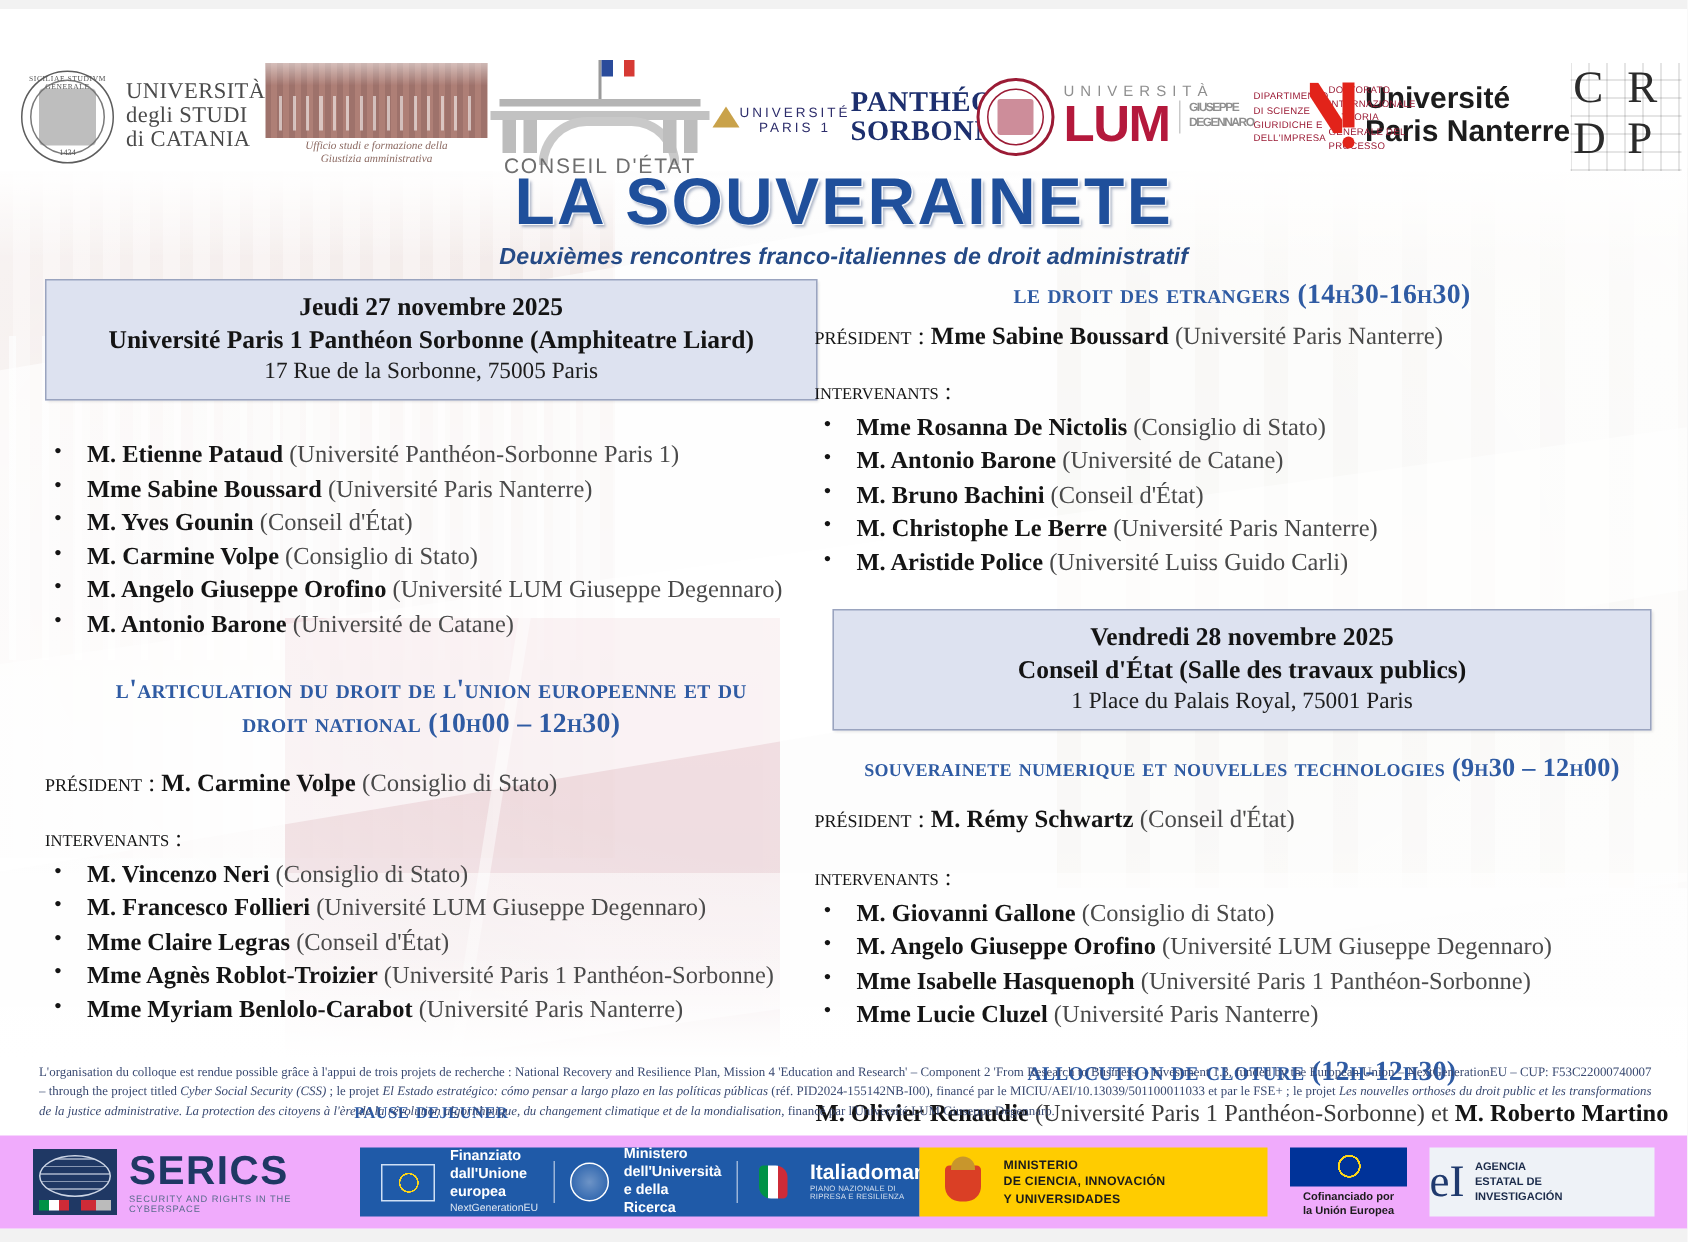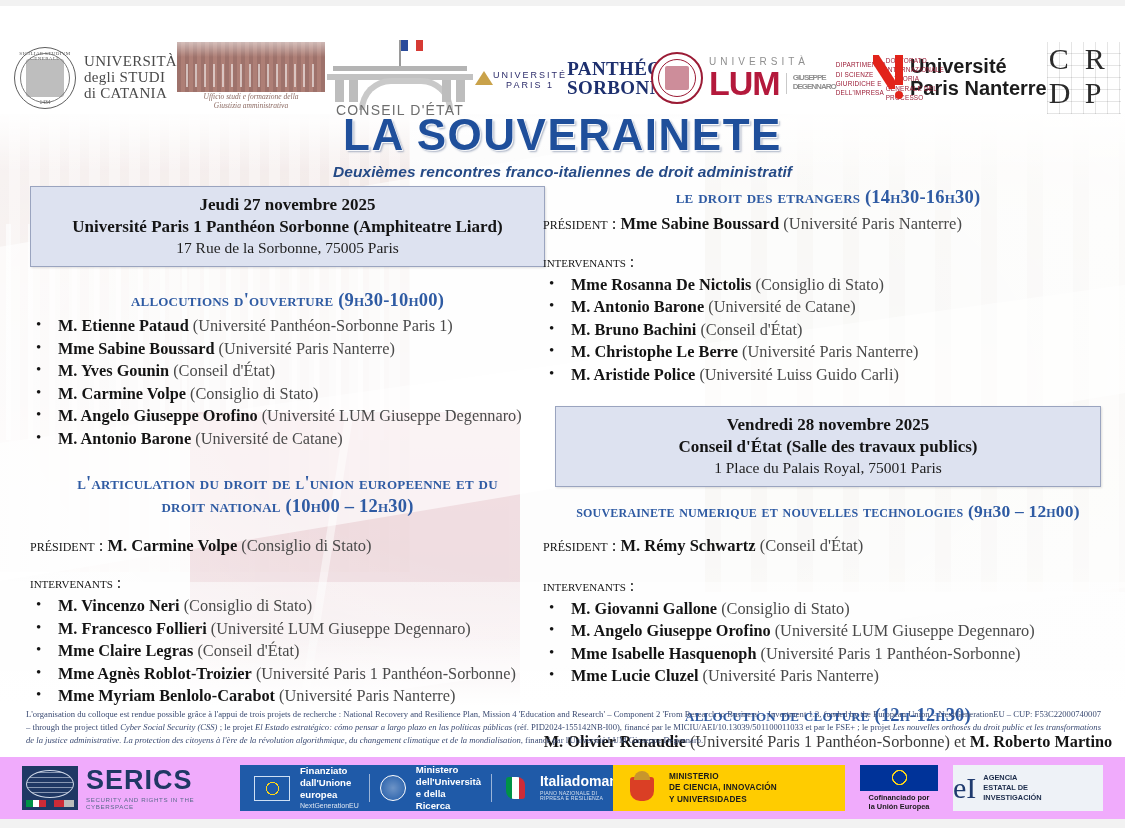--- a/index.html
+++ b/index.html
@@ -78,21 +78,21 @@
   .sorb-rule{height:2px;background:#c9a24a;margin-top:4px;}
 
   
   .lum{width:222px;position:relative;flex:0 0 auto;}
   .lum-row{display:flex;align-items:center;}
   .lum-seal{width:48px;height:48px;border-radius:50%;border:2px solid #9b1b35;position:relative;flex:0 0 auto;background:#fff;}
   .lum-seal:before{content:"";position:absolute;inset:5px;border:1px solid #9b1b35;border-radius:50%;}
   .lum-seal:after{content:"";position:absolute;inset:12px;background:#9b1b35;opacity:.5;border-radius:2px;}
   .lum-tx{margin-left:6px;}
   .lum-uni{font-family:"Liberation Sans",sans-serif;font-size:10px;letter-spacing:4px;color:#8f8f8f;}
-  .lum-big{font-family:"Liberation Sans",sans-serif;font-weight:700;font-size:34px;line-height:.95;color:#b4193c;letter-spacing:-1px;display:flex;align-items:center;}
+  .lum-big{font-family:"Liberation Sans",sans-serif;font-weight:700;font-size:34px;line-height:.95;color:#b4193c;letter-spacing:-1px;display:flex;align-items:flex-start;}
   .lum-gd{font-family:"Liberation Sans",sans-serif;font-size:8px;color:#8f8f8f;line-height:1.15;margin-left:6px;border-left:1px solid #c9c9c9;padding-left:6px;padding-bottom:3px;}
   .lum-sub{font-family:"Liberation Sans",sans-serif;font-size:6.4px;color:#9b1b35;letter-spacing:.2px;line-height:1.45;margin-top:2px;}
 
   
   .nan{display:flex;align-items:center;flex:0 0 auto;}
   .nan-mark{width:30px;height:46px;position:relative;margin-right:7px;}
   .nan-n{position:absolute;left:0;top:0;width:22px;height:34px;
     background:#e2231a;clip-path:polygon(0 0,26% 0,100% 74%,100% 100%,74% 100%,0 26%);}
   .nan-dot{position:absolute;left:22px;top:36px;width:8px;height:8px;border-radius:50%;background:#e2231a;}
   .nan-bar{position:absolute;left:22px;top:0;width:8px;height:30px;background:#e2231a;}
@@ -386,21 +386,20 @@
     <div class="col col-l">
 
       <div class="daybox">
         <div class="d1">Jeudi 27 novembre 2025</div>
         <div class="d2">Université Paris 1 Panthéon Sorbonne (Amphiteatre Liard)</div>
         <div class="d3">17 Rue de la Sorbonne, 75005 Paris</div>
       </div>
 
       <div style="height:22px"></div>
 
-      <div class="sechead">Allocutions d'ouverture (9h30-10h00)</div>
       <ul class="people">
         <li><b>M. Etienne Pataud</b> <span class="aff">(Université Panthéon-Sorbonne Paris 1)</span></li>
         <li><b>Mme Sabine Boussard</b> <span class="aff">(Université Paris Nanterre)</span></li>
         <li><b>M. Yves Gounin</b> <span class="aff">(Conseil d'État)</span></li>
         <li><b>M. Carmine Volpe</b> <span class="aff">(Consiglio di Stato)</span></li>
         <li><b>M. Angelo Giuseppe Orofino</b> <span class="aff">(Université LUM Giuseppe Degennaro)</span></li>
         <li><b>M. Antonio Barone</b> <span class="aff">(Université de Catane)</span></li>
       </ul>
 
       <div style="height:22px"></div>

